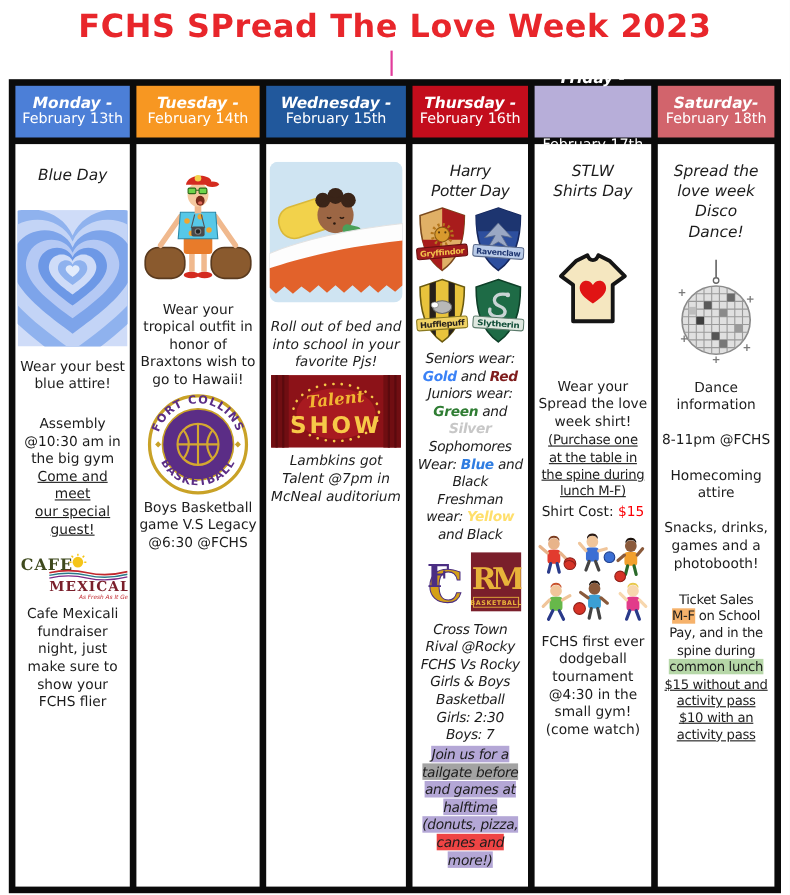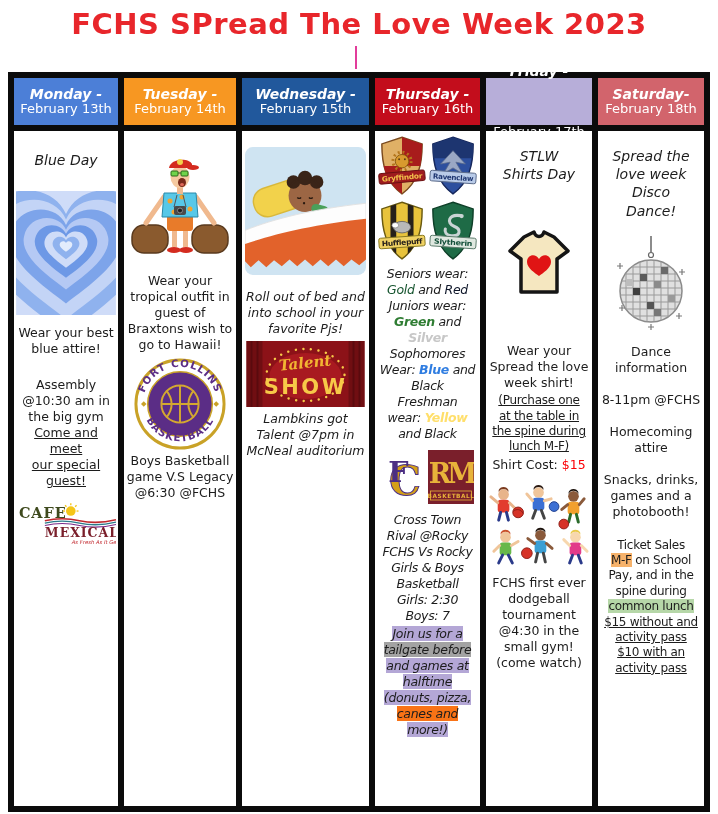--- a/index.html
+++ b/index.html
@@ -74,20 +74,21 @@
               <line x1="51" y1="2" x2="52.5" y2="3.5"></line>
                 <line x1="63" y1="2" x2="61.5" y2="3.5"></line>
             </g>
             <path d="M30 18 Q48 14 66 18 T 104 17" stroke="#c1272d" stroke-width="1.6" fill="none"></path>
             <path d="M30 20.5 Q48 16.5 66 20.5 T 104 19.5" stroke="#2a7a8a" stroke-width="1.4" fill="none"></path>
             <path d="M30 23 Q48 19 66 23 T 104 22" stroke="#7a2a8a" stroke-width="1.2" fill="none"></path>
             <text x="30" y="35" font-size="13" font-weight="bold" fill="#7a1f2b" class="serif" letter-spacing="1">MEXICALI</text>
             <text x="58" y="42.5" font-size="5.5" font-style="italic" fill="#c1272d">As Fresh As It Gets</text>
           </svg>
         </div>
+        <div class="txt" style="margin-top:4px;">Cafe Mexicali fundraiser night, just make sure to show your FCHS flier</div>
       </div>
     </div>
 
     <div class="col">
       <div class="col-header" style="background-color: rgb(247, 151, 34);">
         <span class="day">Tuesday -</span>
         <span class="date">February 14th</span>
       </div>
       <div class="col-body">
         <div class="imgwrap" style="margin-top:24px;">
@@ -114,21 +115,21 @@
             <ellipse cx="52" cy="27.5" rx="4" ry="4.5" fill="#7a2a1a"></ellipse>
             <ellipse cx="52" cy="29.5" rx="2" ry="1.5" fill="#e06a5a"></ellipse>
             <rect x="41" y="16" width="7" height="5" rx="1" fill="#6fd44a" stroke="#2a6a1a"></rect>
             <rect x="51" y="16" width="7" height="5" rx="1" fill="#6fd44a" stroke="#2a6a1a"></rect>
             <line x1="48" y1="18" x2="51" y2="18" stroke="#2a6a1a"></line>
             <path d="M39 13 C40 4 58 2 62 9 L62 13 Z" fill="#d42b1f"></path>
             <ellipse cx="63" cy="12.5" rx="6" ry="2.5" fill="#d42b1f"></ellipse>
             <circle cx="50" cy="7" r="3" fill="#f2d24b"></circle>
           </svg>
         </div>
-        <div class="txt" style="margin-top:14px;">Wear your tropical outfit in guest of Braxtons wish to go to Hawaii!</div>
+        <div class="txt" style="margin-top:14px;">Wear your tropical outfit in honor of Braxtons wish to go to Hawaii!</div>
         <div class="imgwrap" style="margin-top:4px;">
           <svg width="94" height="94" viewBox="0 0 96 96">
             <circle cx="48" cy="48" r="45" fill="#ffffff" stroke="#c9a227" stroke-width="3"></circle>
             <circle cx="48" cy="48" r="33" fill="#5b2d86" stroke="#c9a227" stroke-width="1.5"></circle>
             <circle cx="48" cy="48" r="19" fill="#5b2d86" stroke="#d4a830" stroke-width="2"></circle>
             <path d="M48 29 L48 67 M29 48 L67 48 M34 34 C41 43 41 53 34 62 M62 34 C55 43 55 53 62 62" stroke="#d4a830" stroke-width="2" fill="none"></path>
             <path id="fcArcTop" d="M 10 48 A 38 38 0 0 1 86 48" fill="none"></path>
             <path id="fcArcBot" d="M 10 48 A 38 38 0 0 0 86 48" fill="none"></path>
             <text font-size="10.5" font-weight="bold" fill="#5b2d86" letter-spacing="1"><textPath href="#fcArcTop" startOffset="50%" text-anchor="middle">FORT COLLINS</textPath></text>
             <text font-size="10.5" font-weight="bold" fill="#5b2d86" letter-spacing="1"><textPath href="#fcArcBot" startOffset="50%" text-anchor="middle">BASKETBALL</textPath></text>
@@ -183,20 +184,21 @@
         <div class="txt italic" style="margin-top:4px;">Lambkins got Talent @7pm in McNeal auditorium</div>
       </div>
     </div>
 
     <div class="col">
       <div class="col-header" style="background-color: rgb(195, 13, 28);">
         <span class="day">Thursday -</span>
         <span class="date">February 16th</span>
       </div>
       <div class="col-body tight">
+        <div class="theme" style="margin-top:16px;width:80px;margin-left:auto;margin-right:auto;">Harry Potter Day</div>
         <div class="imgwrap" style="margin-top:4px;display:grid;grid-template-columns:48px 48px;gap:3px;justify-content:center;">
           <svg width="48" height="62" viewBox="0 0 50 64">
             <path d="M25 2 L46 9 C46 30 42 49 25 61 C8 49 4 30 4 9 Z" fill="#e0b066" stroke="#7a4a1e" stroke-width="1.5"></path>
             <path d="M25 2 L46 9 C46 18 45 26 44 32 L25 32 Z" fill="#a81c1c"></path>
             <path d="M25 32 L6 32 C8 42 13 52 25 61 Z" fill="#a81c1c"></path>
             <circle cx="25" cy="27" r="9.5" fill="none" stroke="#b5761c" stroke-width="3" stroke-dasharray="2 3"></circle>
             <circle cx="25" cy="27" r="7" fill="#d89a2e" stroke="#8a5a10"></circle>
             <circle cx="22" cy="25" r="1" fill="#5a3a10"></circle>
               <circle cx="28" cy="25" r="1" fill="#5a3a10"></circle>
             <g transform="rotate(-5 25 44)">
@@ -234,21 +236,21 @@
             <path d="M33 16 C20 14 18 24 26 27 C34 30 33 38 23 37 C18 36.5 16 33 17 30" fill="none" stroke="#c9d4d4" stroke-width="3.2" stroke-linecap="round"></path>
             <circle cx="34" cy="16.5" r="2.2" fill="#c9d4d4"></circle>
             <g transform="rotate(4 25 44)">
                 <rect x="1" y="38" width="48" height="11" rx="2" fill="#dfe8e0" stroke="#5a7a6a"></rect>
             <text x="25" y="46.5" text-anchor="middle" font-size="7.5" font-weight="bold" fill="#14503a" textLength="40" lengthAdjust="spacingAndGlyphs">Slytherin</text>
               </g>
           </svg>
         </div>
         <div class="txt rich italic" style="margin-top:4px;font-size:12.5px;">
             <div><span>Seniors wear:</span></div>
-            <div><span style="color: #14532d; font-weight: normal;">Gold</span><span> and </span><span style="color: #0f172a; font-weight: normal;">Red</span></div>
+            <div><span style="color: #3b82f6; font-weight: bold;">Gold</span><span> and </span><span style="color: #7f1d1d; font-weight: bold;">Red</span></div>
             <div><span>Juniors wear:</span></div>
             <div><span style="color: rgb(47, 125, 51); font-weight: bold;">Green</span><span> and</span></div>
             <div><span style="color: rgb(199, 199, 199); font-weight: bold;">Silver</span></div>
             <div><span>Sophomores</span></div>
             <div><span>Wear: </span><span style="color: rgb(47, 125, 225); font-weight: bold;">Blue</span><span> and</span></div>
             <div><span>Black</span></div>
             <div><span>Freshman</span></div>
             <div><span>wear: </span><span style="color: rgb(255, 223, 107); font-weight: bold;">Yellow</span></div>
             <div><span>and Black</span></div>
           </div>
@@ -273,21 +275,21 @@
             <div><span>Basketball</span></div>
             <div><span>Girls: 2:30</span></div>
             <div><span>Boys: 7</span></div>
           </div>
         <div class="txt rich italic" style="margin-top:2px;font-size:12.5px;">
             <div><span style="background-color: rgb(180, 167, 214);">Join us for a</span></div>
             <div><span style="background-color: #a3a3a3;">tailgate before</span></div>
             <div><span style="background-color: rgb(180, 167, 214);">and games at</span></div>
             <div><span style="background-color: rgb(180, 167, 214);">halftime</span></div>
             <div><span style="background-color: rgb(180, 167, 214);">(donuts, pizza,</span></div>
-            <div><span style="background-color: #f97316;">canes and</span></div>
+            <div><span style="background-color: #ef4444;">canes and</span></div>
             <div><span style="background-color: rgb(180, 167, 214);">more!)</span></div>
           </div>
       </div>
     </div>
 
     <div class="col">
       <div class="col-header" style="background-color: rgb(183, 174, 217); gap: 45px;">
         <span class="day">Friday -</span>
         <span class="date">February 17th</span>
       </div>

